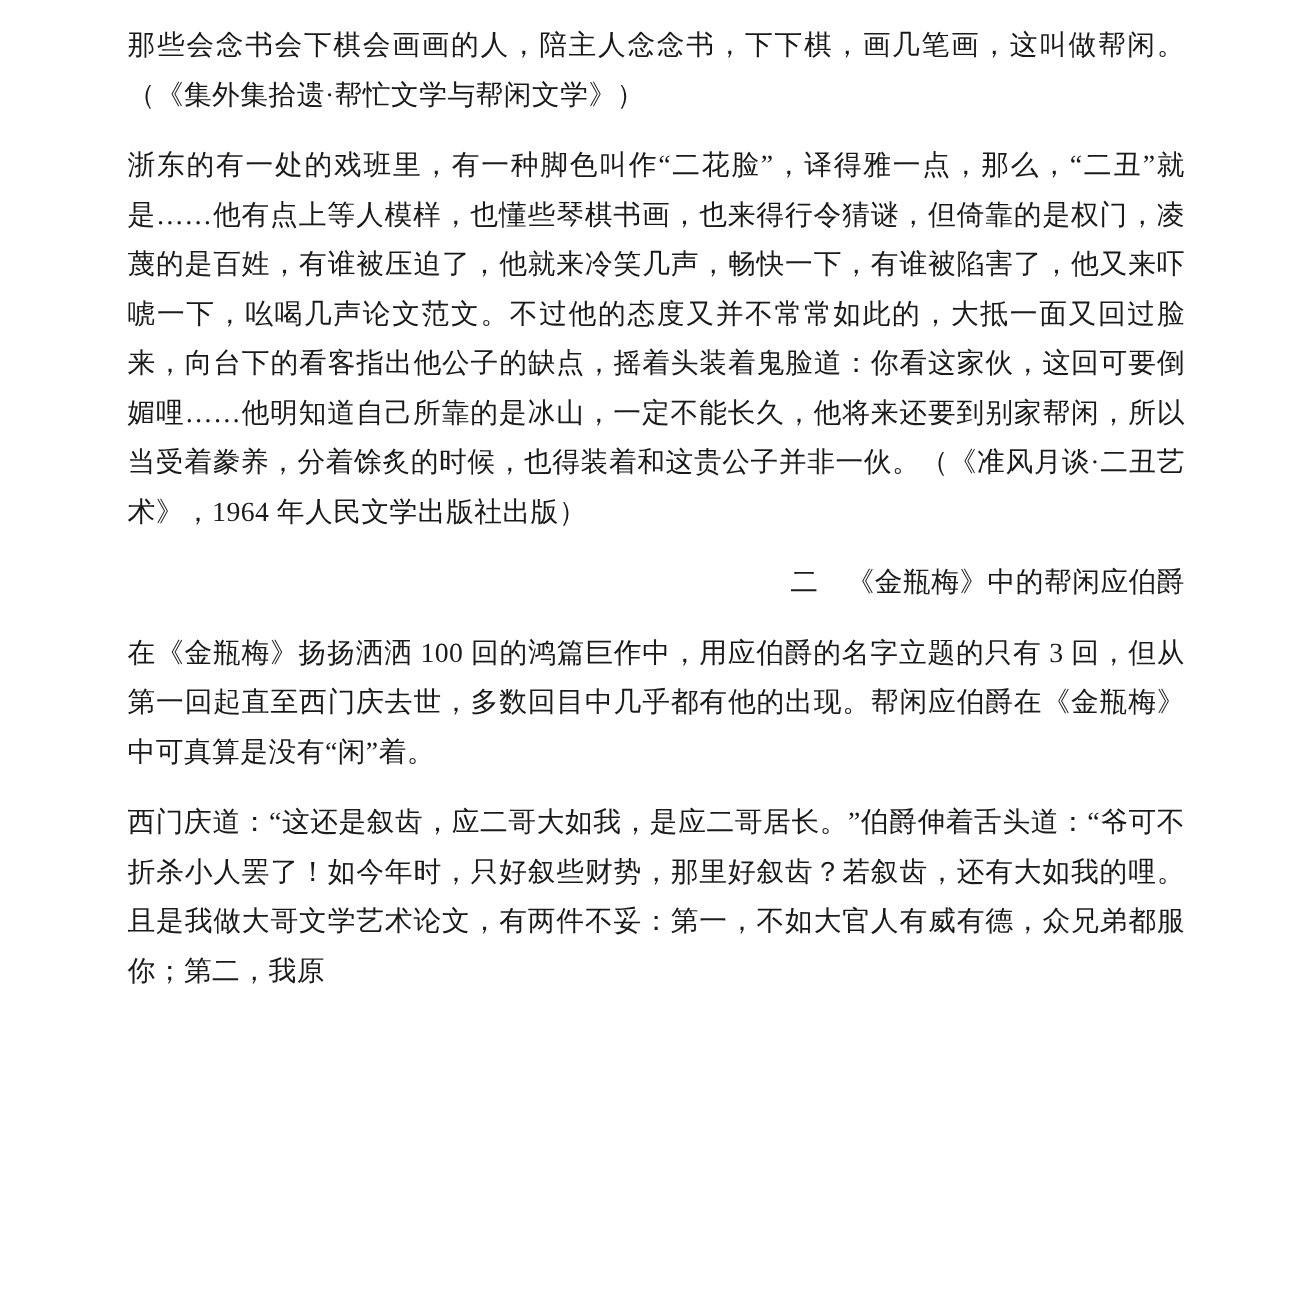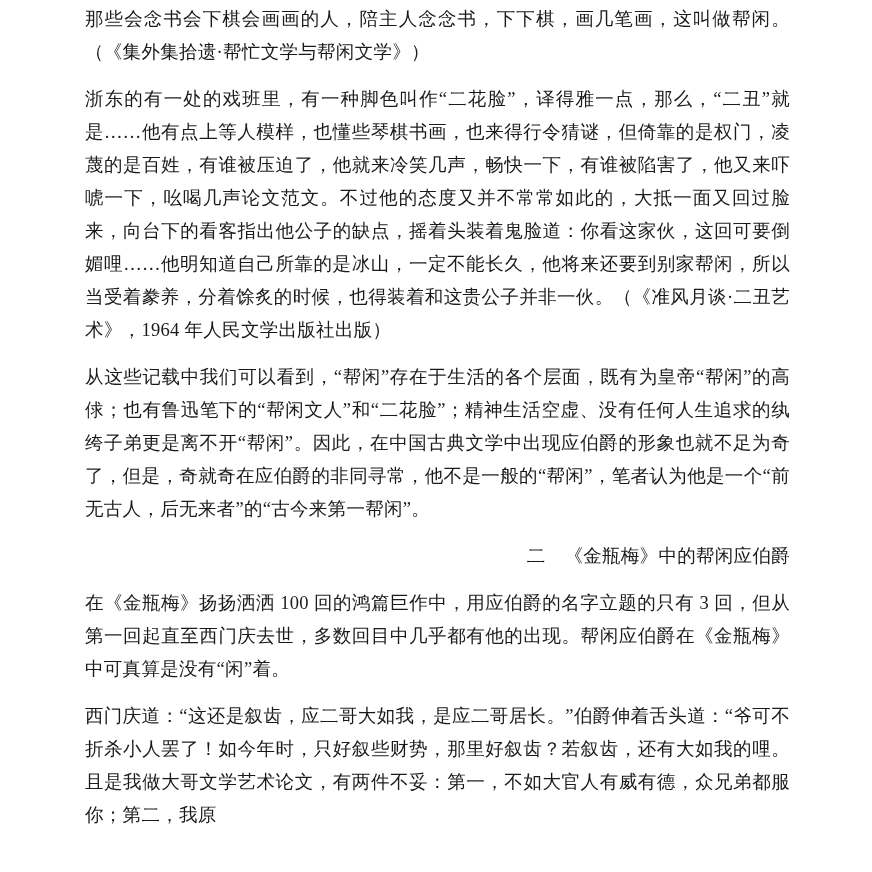--- a/index.html
+++ b/index.html
@@ -10,21 +10,21 @@
   body {
     width: 872px;
     height: 872px;
     overflow: hidden;
     font-family: "Liberation Serif", "DejaVu Serif", serif;
   }
   .page {
     box-sizing: border-box;
     width: 872px;
     height: 872px;
-    padding: 3px 82px 0 85px;
+    padding: 15px 82px 0 85px;
     background: #ffffff;
     color: #1a1a1a;
   }
   .para {
     font-size: 18.5px;
     line-height: 33px;
     text-align: justify;
     margin: 0 0 14px 0;
     letter-spacing: 0.3px;
     word-break: break-all;
@@ -37,17 +37,16 @@
     font-weight: normal;
     text-align: right;
   }
 </style>
 </head>
 <body>
 
 <div class="page">
   <p class="para">那些会念书会下棋会画画的人，陪主人念念书，下下棋，画几笔画，这叫做帮闲。（《集外集拾遗·帮忙文学与帮闲文学》）</p>
   <p class="para">浙东的有一处的戏班里，有一种脚色叫作“二花脸”，译得雅一点，那么，“二丑”就是……他有点上等人模样，也懂些琴棋书画，也来得行令猜谜，但倚靠的是权门，凌蔑的是百姓，有谁被压迫了，他就来冷笑几声，畅快一下，有谁被陷害了，他又来吓唬一下，吆喝几声论文范文。不过他的态度又并不常常如此的，大抵一面又回过脸来，向台下的看客指出他公子的缺点，摇着头装着鬼脸道：你看这家伙，这回可要倒媚哩……他明知道自己所靠的是冰山，一定不能长久，他将来还要到别家帮闲，所以当受着豢养，分着馀炙的时候，也得装着和这贵公子并非一伙。（《准风月谈·二丑艺术》，1964 年人民文学出版社出版）</p>
-  <p class="para">从这些记载中我们可以看到，“帮闲”存在于生活的各个层面，既有为皇帝“帮闲”的高俅；也有鲁迅笔下的“帮闲文人”和“二花脸”；精神生活空虚、没有任何人生追求的纨绔子弟更是离不开“帮闲”。因此，在中国古典文学中出现应伯爵的形象也就不足为奇了，但是，奇就奇在应伯爵的非同寻常，他不是一般的“帮闲”，笔者认为他是一个“前无古人，后无来者”的“古今来第一帮闲”。</p>
   <h2 class="heading">二　《金瓶梅》中的帮闲应伯爵</h2>
   <p class="para">在《金瓶梅》扬扬洒洒 100 回的鸿篇巨作中，用应伯爵的名字立题的只有 3 回，但从第一回起直至西门庆去世，多数回目中几乎都有他的出现。帮闲应伯爵在《金瓶梅》中可真算是没有“闲”着。</p>
   <p class="para">西门庆道：“这还是叙齿，应二哥大如我，是应二哥居长。”伯爵伸着舌头道：“爷可不折杀小人罢了！如今年时，只好叙些财势，那里好叙齿？若叙齿，还有大如我的哩。且是我做大哥文学艺术论文，有两件不妥：第一，不如大官人有威有德，众兄弟都服你；第二，我原</p>
 </div>
 
 </body></html>

